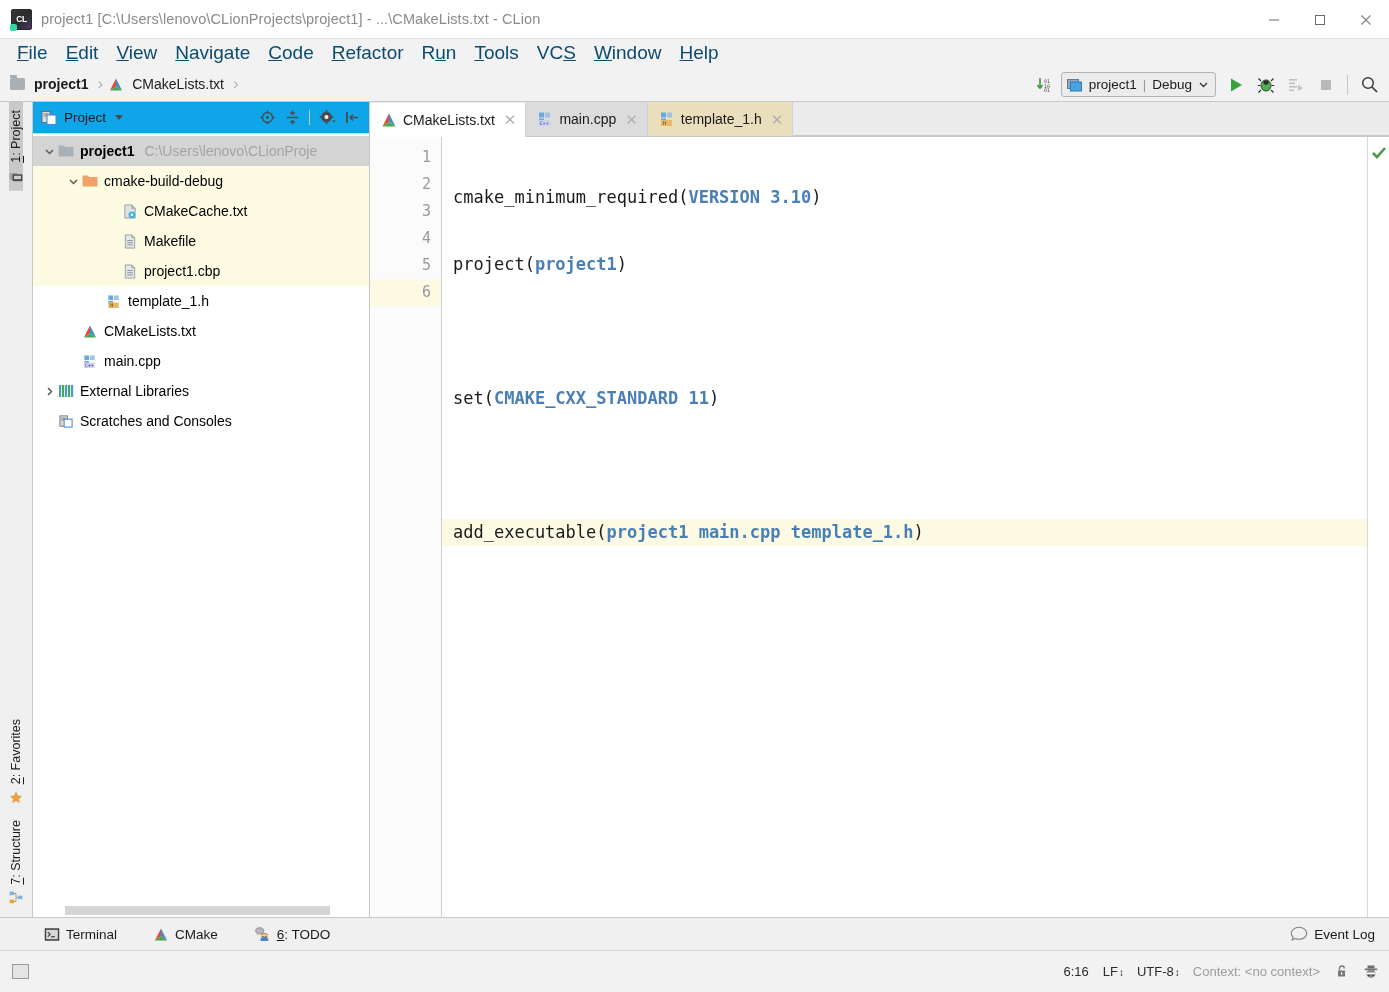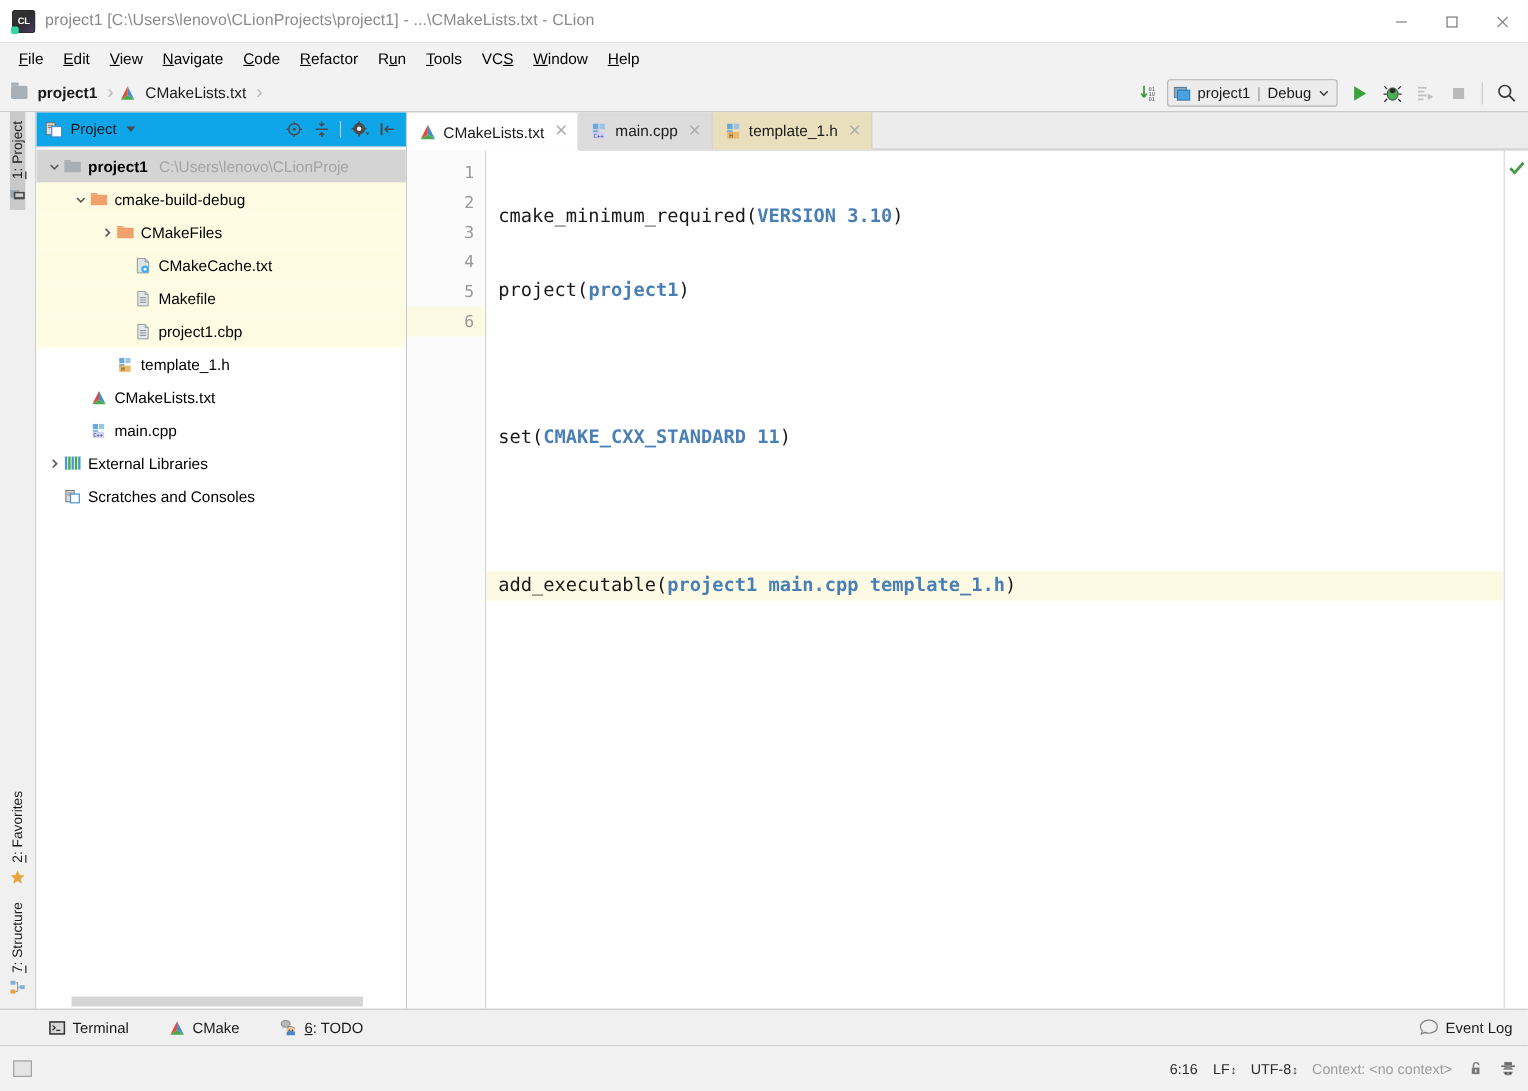--- a/index.html
+++ b/index.html
@@ -32,21 +32,21 @@
     content:""; position:absolute; left:-1px; bottom:-1px; width:7px; height:7px;
     background:#35d6a4; border-radius:2px;
   }
   .title-text { font-size:14.5px; color:#8a8a8a; letter-spacing:0.1px; }
   .win-controls { position:absolute; right:0; top:0; height:39px; display:flex; }
   .win-btn { width:46px; height:39px; display:flex; align-items:center; justify-content:center; }
   .win-btn svg { display:block; }
 
   
   .menubar { height:28px; min-height:28px; background:#f2f2f2; display:flex; align-items:center; padding-left:8px; }
-  .menu-item { font-size:14px; color:#000000; padding:3px 9px; cursor:default; white-space:nowrap; }
+  .menu-item { font-size:19px; color:#0c4a6e; padding:3px 9px; cursor:default; white-space:nowrap; }
   .menu-item u { text-decoration: underline; text-underline-offset:1px; }
 
   
   .navbar {
     height:35px; min-height:35px; background:#f2f2f2; display:flex; align-items:center;
     border-bottom:1px solid #c8c8c8; position:relative; padding-left:10px;
   }
   .crumb { display:flex; align-items:center; font-size:14px; color:#1a1a1a; }
   .crumb .label { padding:0 2px; }
   .crumb-sep { color:#b5b5b5; font-size:17px; margin:0 5px 0 7px; font-weight:300; }
@@ -379,34 +379,20 @@
           </span>
           <span class="tico">
             <svg width="16" height="14" viewBox="0 0 16 14">
                 <path d="M0.5 3 L0.5 12.5 L15.5 12.5 L15.5 3 Z" fill="#f0a26a"></path>
                 <path d="M0.5 1.5 L6 1.5 L7 3 L0.5 3 Z" fill="#f0a26a"></path>
               </svg>
           </span>
           <span class="tlabel">cmake-build-debug</span>
         </div>
 
-        <div class="trow hl" style="padding-left:56px;">
-          <span class="arrow">
-            <svg width="11" height="11" viewBox="0 0 11 11">
-                <path d="M4 2 L7.5 5.5 L4 9" stroke="#5a5a5a" stroke-width="1.5" fill="none"></path>
-              </svg>
-          </span>
-          <span class="tico">
-            <svg width="16" height="14" viewBox="0 0 16 14">
-                <path d="M0.5 3 L0.5 12.5 L15.5 12.5 L15.5 3 Z" fill="#f0a26a"></path>
-                <path d="M0.5 1.5 L6 1.5 L7 3 L0.5 3 Z" fill="#f0a26a"></path>
-              </svg>
-          </span>
-          <span class="tlabel">CMakeFiles</span>
-        </div>
 
 
         <div class="trow hl" style="padding-left:72px;">
           <span class="arrow"></span>
           <span class="tico">
             <svg width="16" height="15" viewBox="0 0 16 16">
               <path d="M2.5 1 L10 1 L13.5 4.5 L13.5 15 L2.5 15 Z" fill="#dfe3e6" stroke="#8b949b" stroke-width="0.9"></path>
               <path d="M10 1 L10 4.5 L13.5 4.5" fill="#bcc4c9" stroke="#8b949b" stroke-width="0.8"></path>
               <circle cx="10" cy="11.5" r="3.6" fill="#46b0e8"></circle>
               <circle cx="10" cy="11.5" r="1.3" fill="#fff"></circle>

